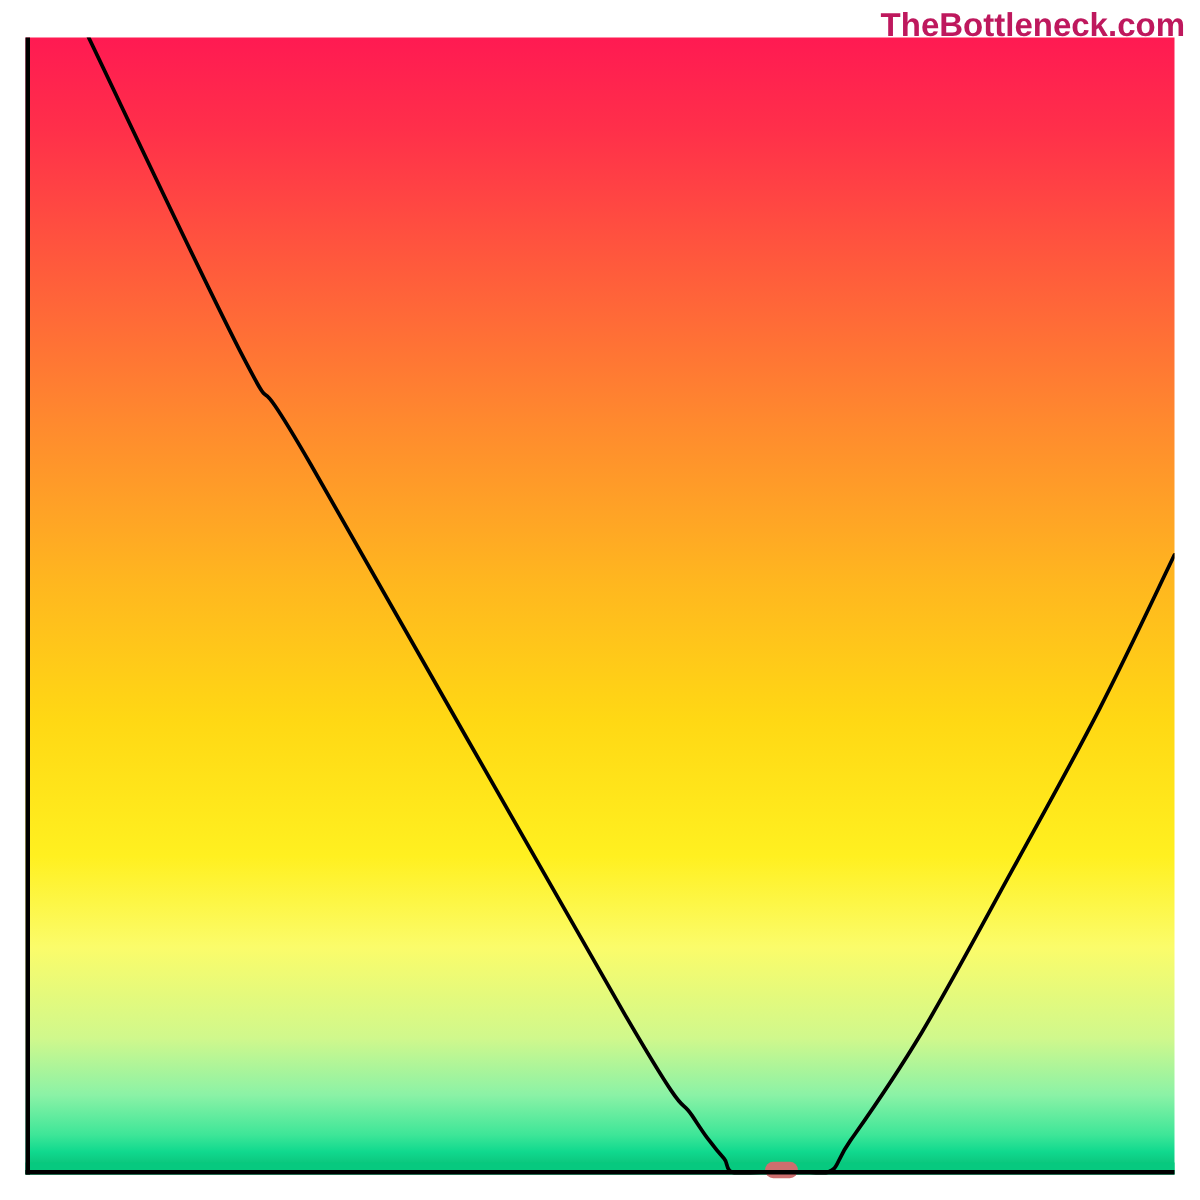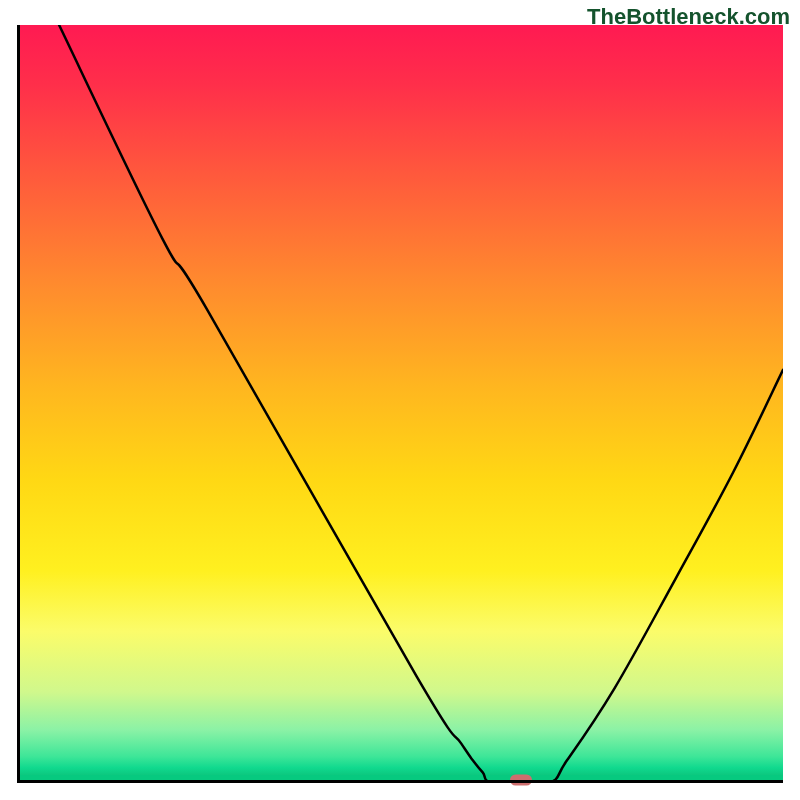--- a/index.html
+++ b/index.html
@@ -15,21 +15,21 @@
     position: relative;
     width: 800px;
     height: 800px;
   }
   .watermark {
     position: absolute;
     top: 4px;
     right: 10px;
     font-size: 22px;
     font-weight: 600;
-    color: #14532d;
+    color: #be185d;
     z-index: 10;
   }
   .plot-frame {
     position: absolute;
     left: 17px;
     top: 25px;
     width: 766px;
     height: 758px;
     box-sizing: border-box;
   }

